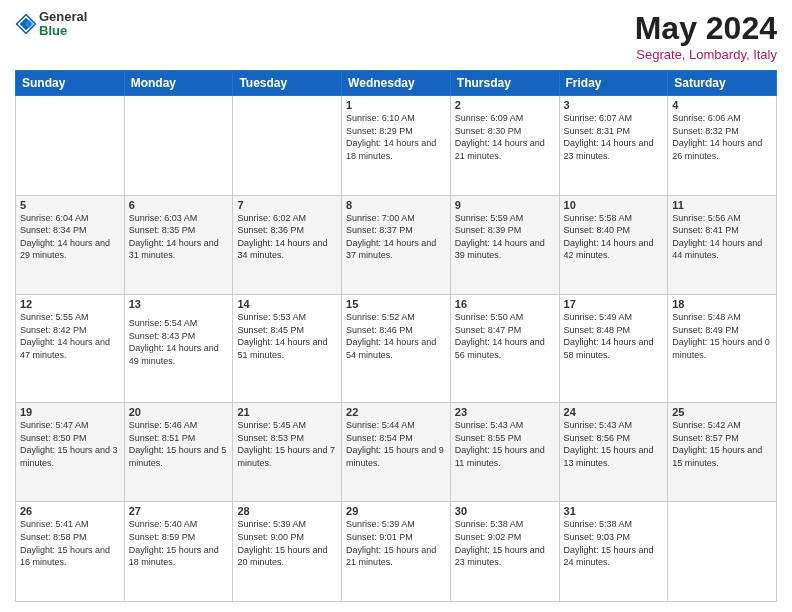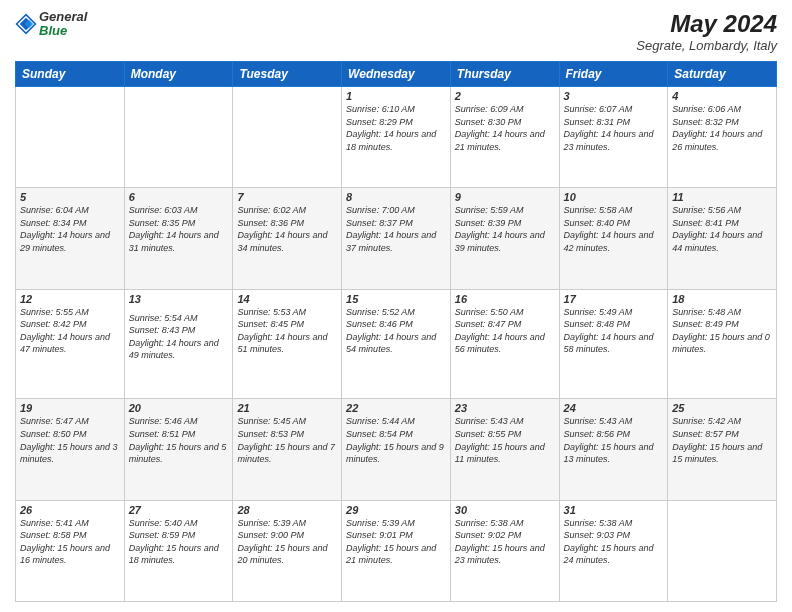--- a/index.html
+++ b/index.html
@@ -9,21 +9,20 @@
       width: 792px;
       height: 612px;
       overflow: hidden;
     }
     .page {
       width: 792px;
       height: 612px;
       padding: 10px 15px;
       display: flex;
       flex-direction: column;
-      font-style: italic;
     }
     .header {
       display: flex;
       justify-content: space-between;
       align-items: flex-start;
       margin-bottom: 8px;
     }
     .logo {
       display: flex;
       align-items: center;
@@ -39,27 +38,27 @@
     .logo-general { color: #333; }
     .logo-blue { color: #15803d; }
     .logo-icon {
       width: 22px;
       height: 22px;
     }
     .title-block {
       text-align: right;
     }
     .month-title {
-      font-size: 24px;
+      font-size: 32px;
       font-weight: bold;
       color: #222;
     }
     .location {
       font-size: 13px;
-      color: #404040;
+      color: #be185d;
     }
     .calendar {
       flex: 1;
       border: 1px solid #ccc;
       border-collapse: collapse;
       width: 100%;
       table-layout: fixed;
     }
     .calendar th {
       background: #1565c0;

